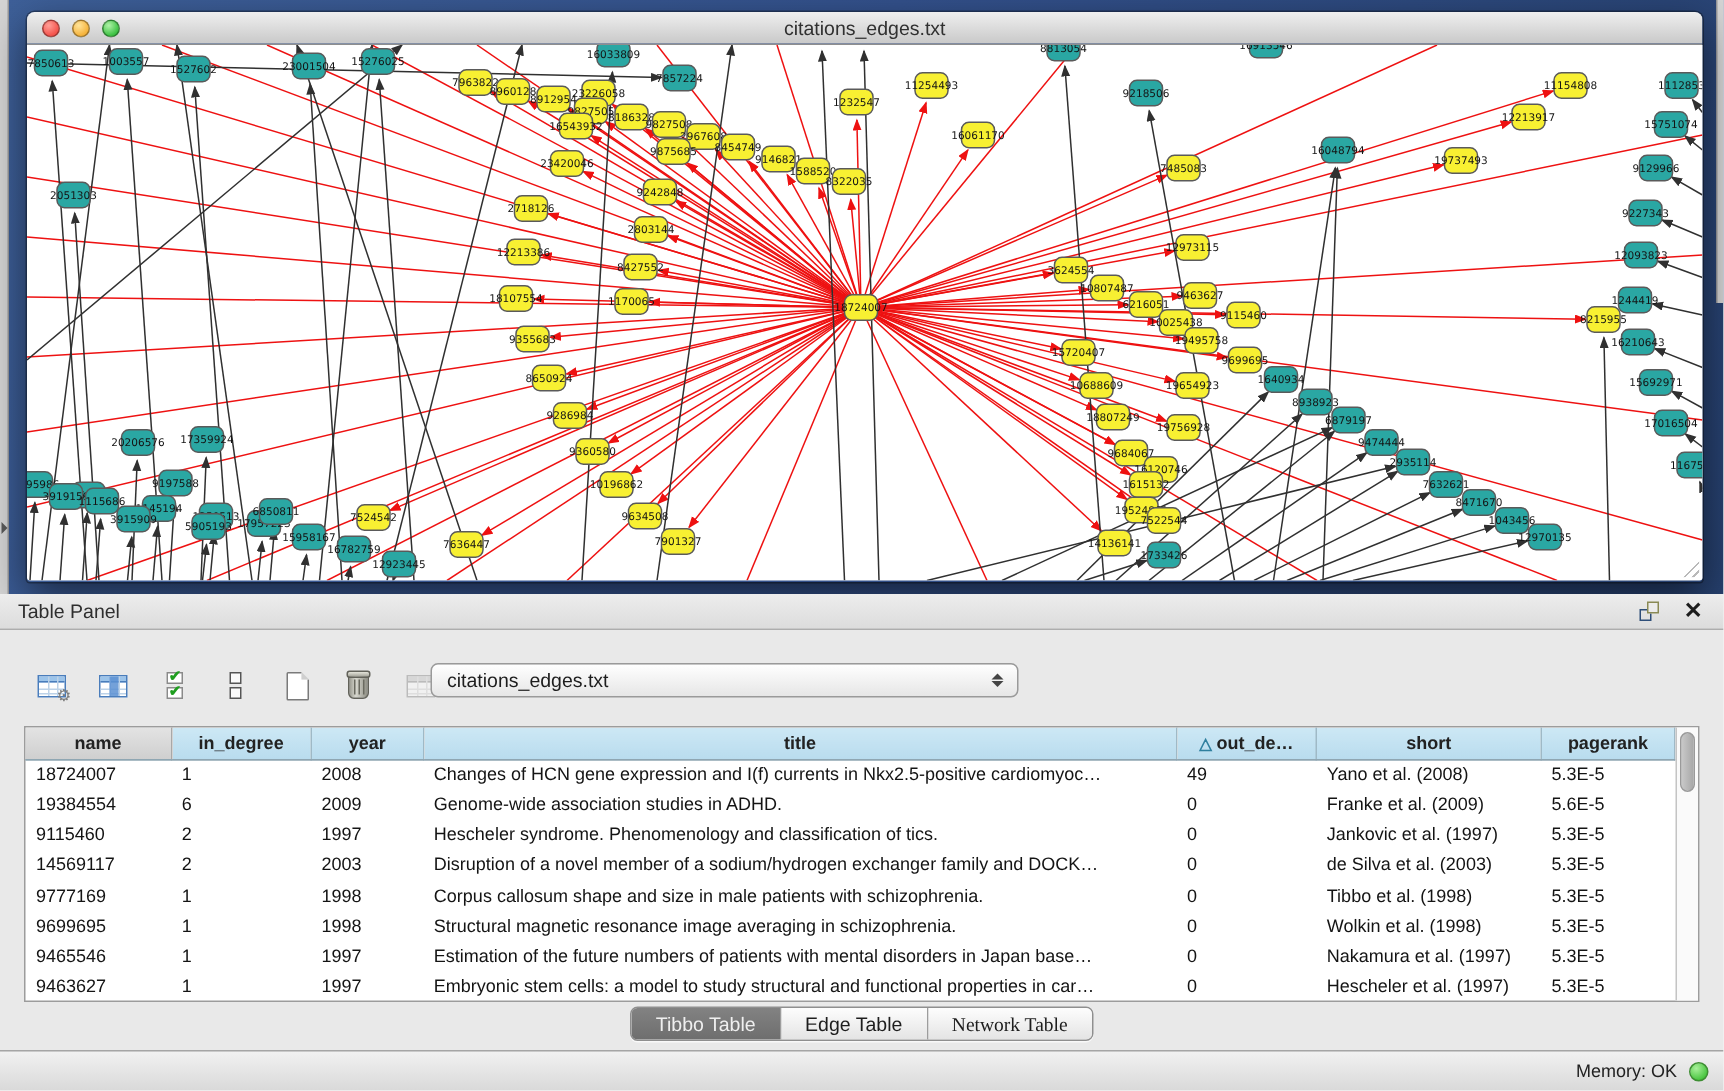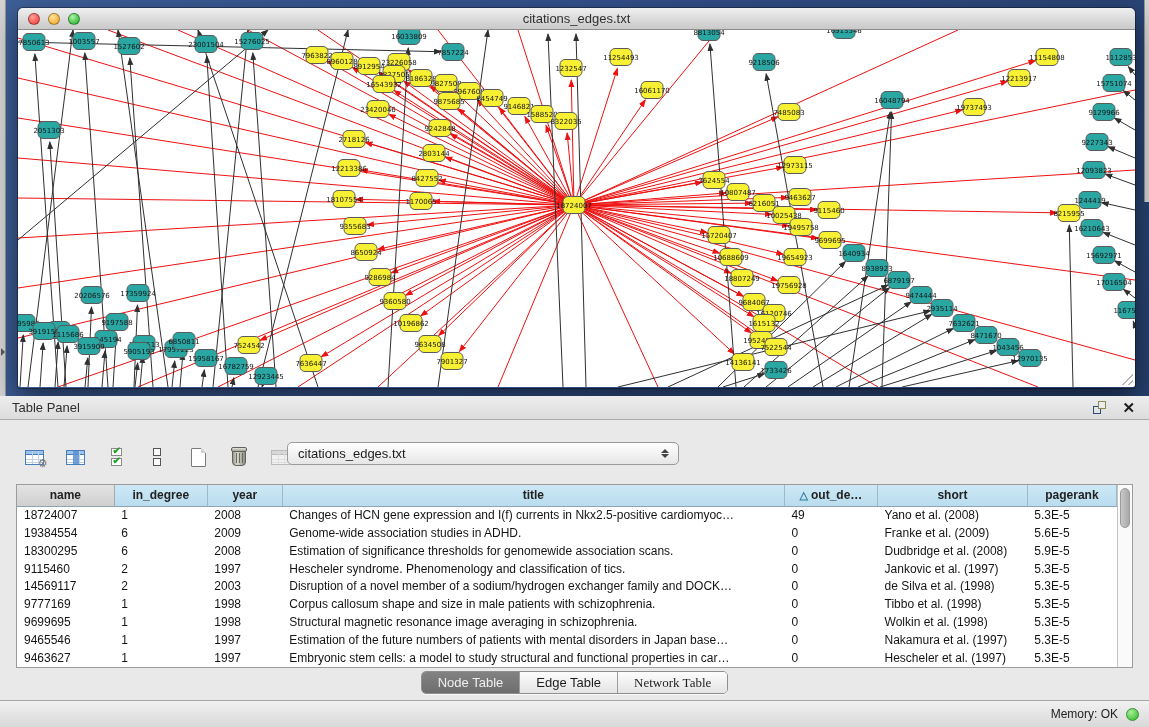--- a/index.html
+++ b/index.html
@@ -833,44 +833,35 @@
             <tr>
               <td>19384554</td>
               <td>6</td>
               <td>2009</td>
               <td>Genome-wide association studies in ADHD.</td>
               <td>0</td>
               <td>Franke et al. (2009)</td>
               <td>5.6E-5</td>
             </tr>
             <tr>
-              <td>18300295</td>
-              <td>6</td>
-              <td>2008</td>
-              <td>Estimation of significance thresholds for genomewide association scans.</td>
-              <td>0</td>
-              <td>Dudbridge et al. (2008)</td>
-              <td>5.9E-5</td>
-            </tr>
-            <tr>
               <td>9115460</td>
               <td>2</td>
               <td>1997</td>
               <td>Hescheler syndrome. Phenomenology and classification of tics.</td>
               <td>0</td>
               <td>Jankovic et al. (1997)</td>
               <td>5.3E-5</td>
             </tr>
             <tr>
               <td>14569117</td>
               <td>2</td>
               <td>2003</td>
               <td>Disruption of a novel member of a sodium/hydrogen exchanger family and DOCK…</td>
               <td>0</td>
-              <td>de Silva et al. (1998)</td>
+              <td>de Silva et al. (2003)</td>
               <td>5.3E-5</td>
             </tr>
             <tr>
               <td>9777169</td>
               <td>1</td>
               <td>1998</td>
               <td>Corpus callosum shape and size in male patients with schizophrenia.</td>
               <td>0</td>
               <td>Tibbo et al. (1998)</td>
               <td>5.3E-5</td>
@@ -904,21 +895,21 @@
             </tr>
           </tbody>
       </table>
       <div class="vscroll">
           <div class="thumb"></div>
         </div>
     </div>
 
     <div class="tabbar">
       <div class="seg" id="seg-tabs">
-          <button class="sel">Node Table</button>
+          <button class="sel">Tibbo Table</button>
           <button>Edge Table</button>
           <button>Network Table</button>
         </div>
     </div>
   </div>
 
   <div class="statusbar">
     <span class="mem-label">Memory: OK</span>
     <span class="mem-dot"></span>
   </div>

